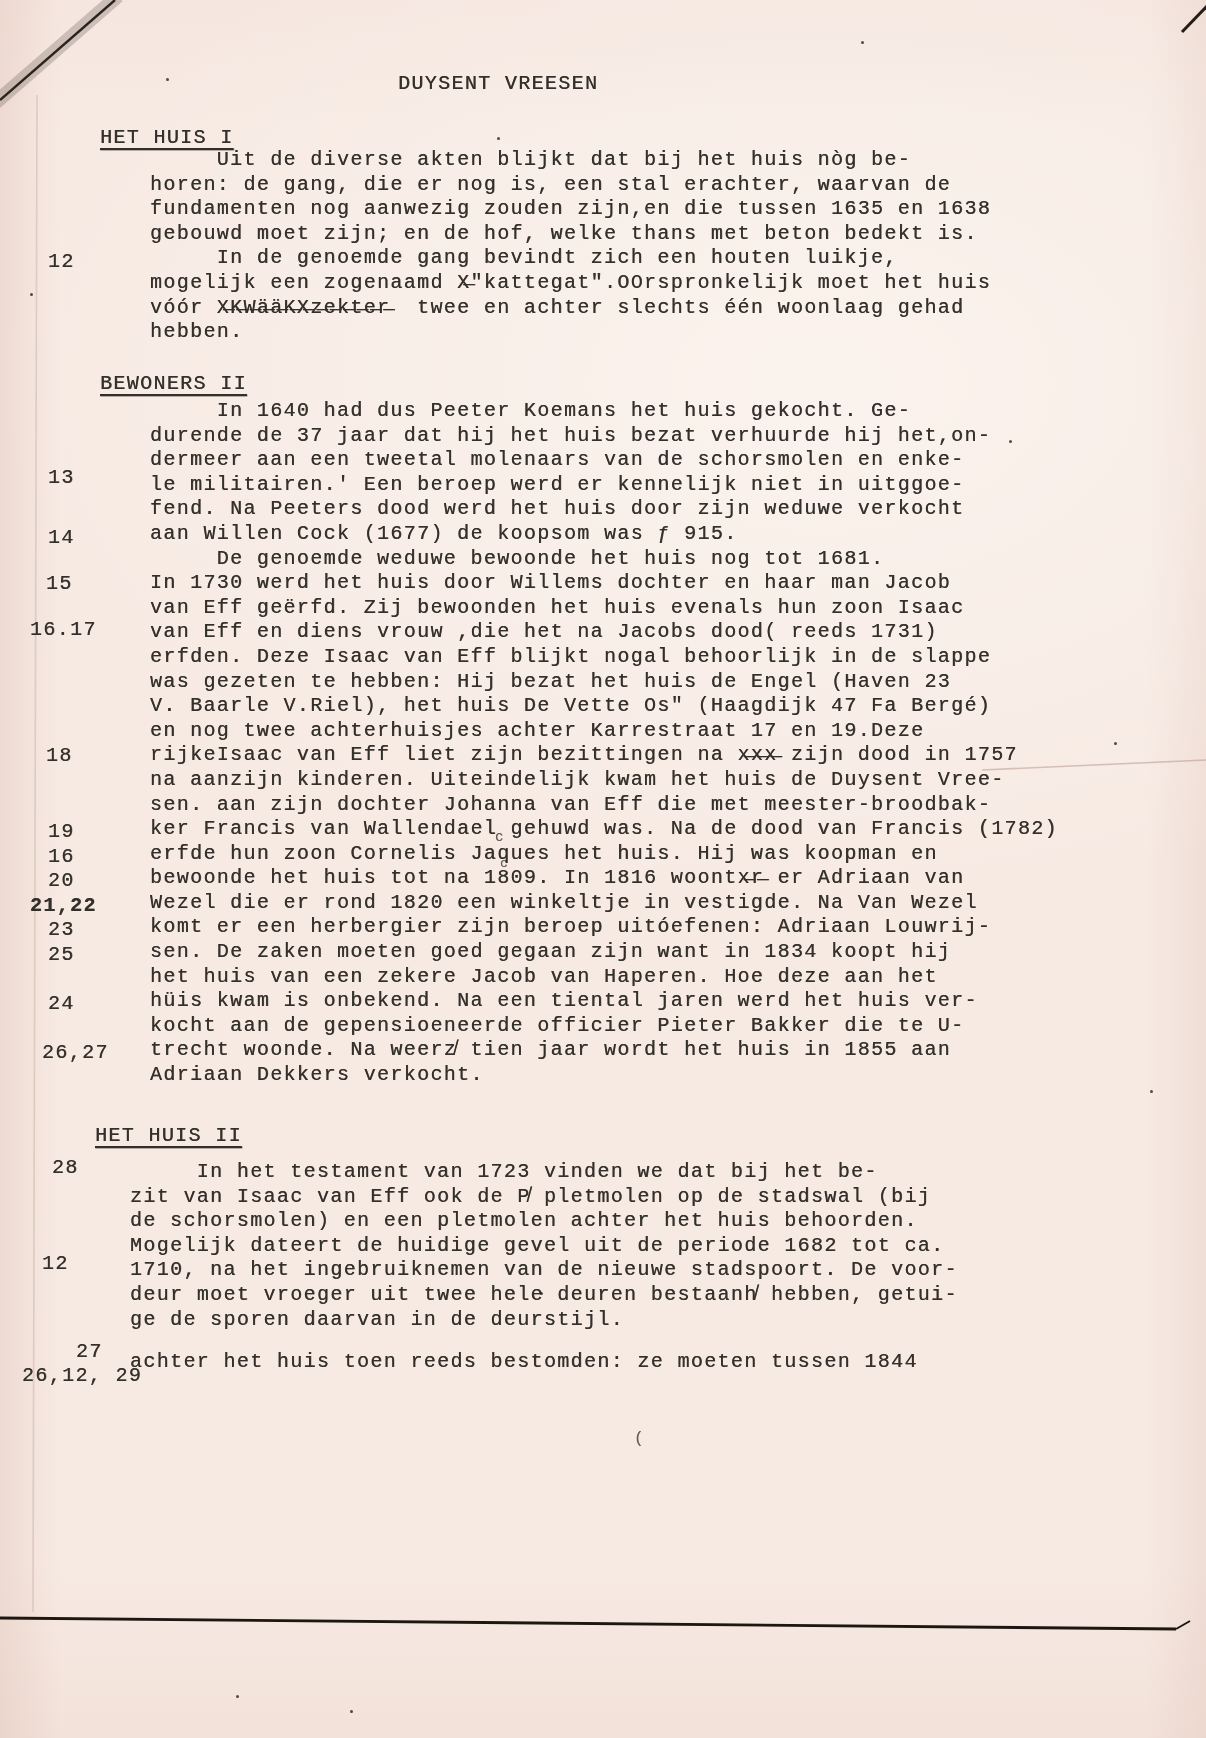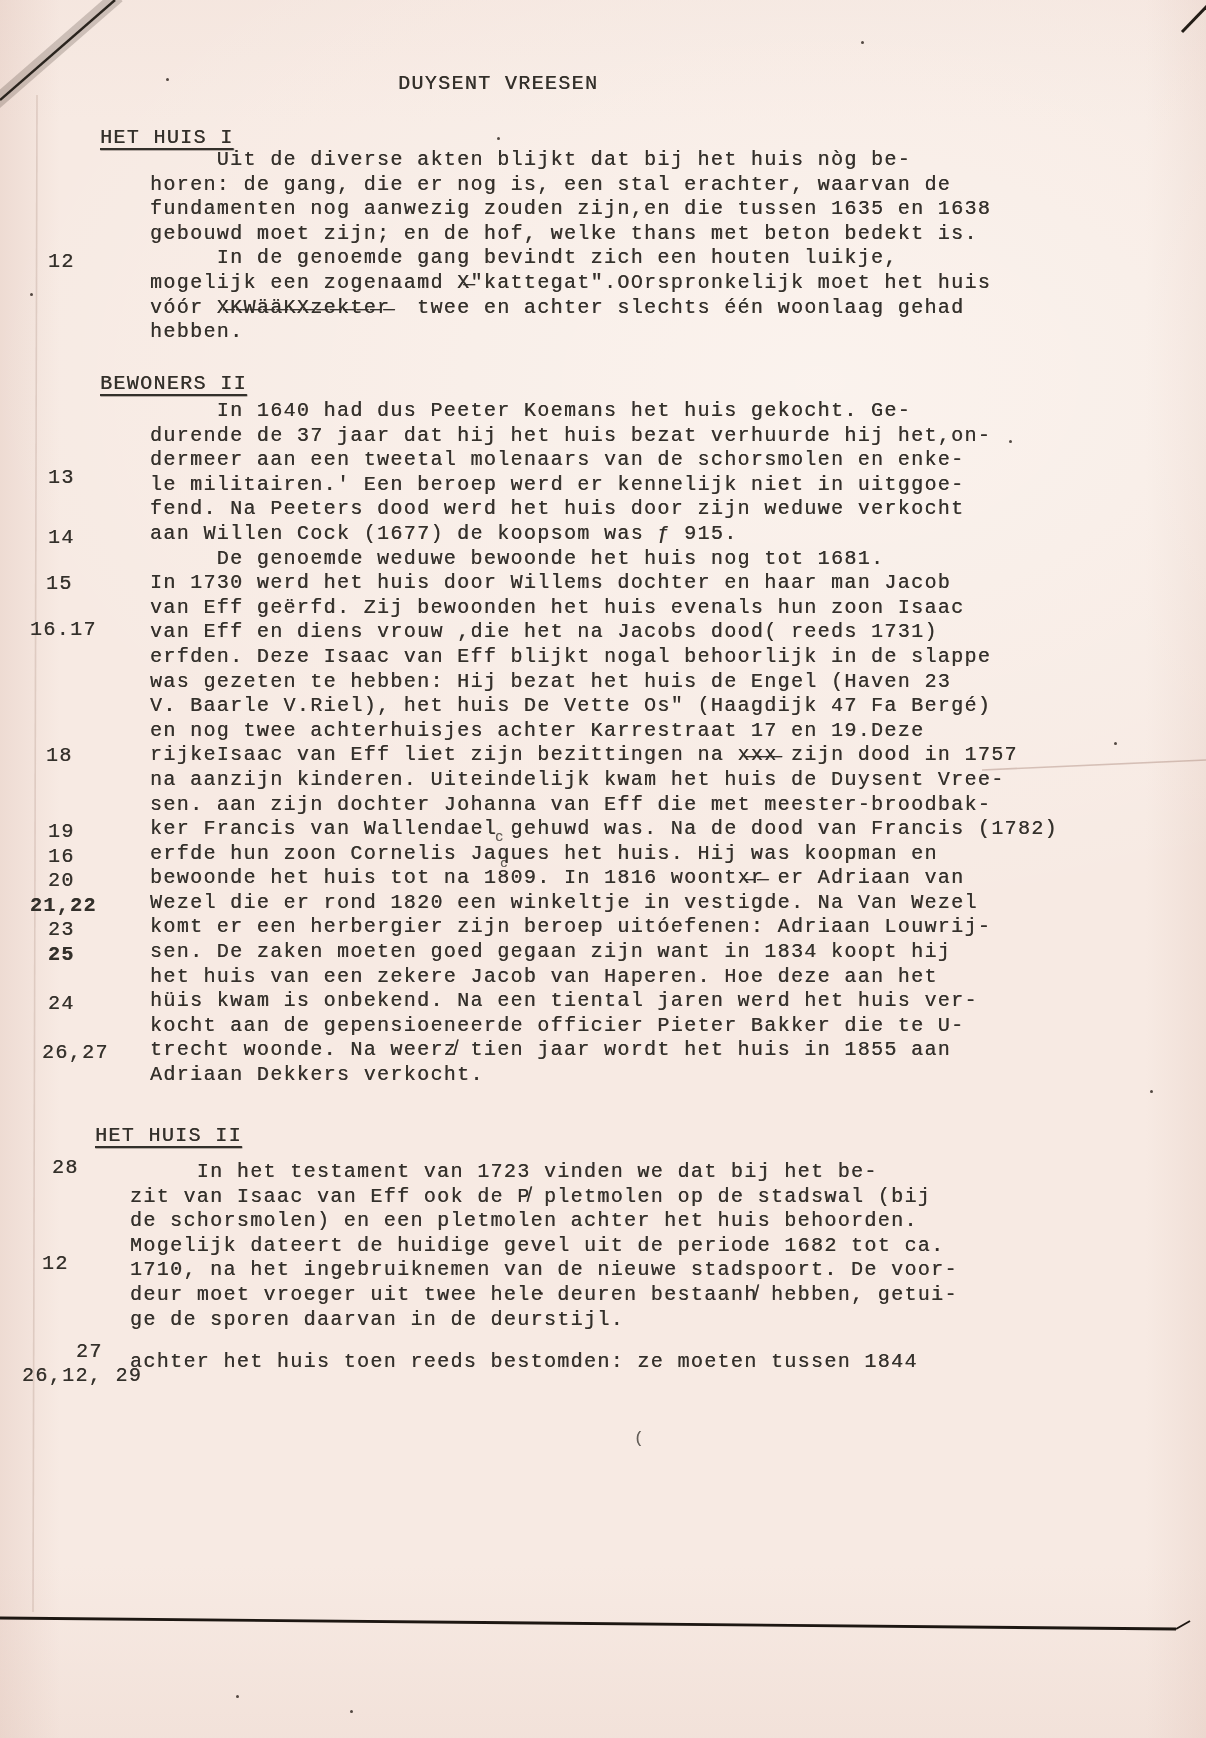--- a/index.html
+++ b/index.html
@@ -98,21 +98,21 @@
       <div class="mnote" style="left: 48px; top: 418px; margin-top: 48px;">13</div>
       <div class="mnote" style="left: 48px; top: 526px;">14</div>
       <div class="mnote" style="left: 46px; top: 572px;">15</div>
       <div class="mnote" style="left: 30px; top: 618px;">16.17</div>
       <div class="mnote" style="left: 46px; top: 744px;">18</div>
       <div class="mnote" style="left: 48px; top: 820px;">19</div>
       <div class="mnote" style="left: 48px; top: 845px;">16</div>
       <div class="mnote" style="left: 48px; top: 869px;">20</div>
       <div class="mnote" style="left: 30px; top: 894px; font-weight: bold;">21,22</div>
       <div class="mnote" style="left: 48px; top: 918px;">23</div>
-      <div class="mnote" style="left: 48px; top: 943px; font-weight: bold;">25</div>
+      <div class="mnote" style="left: 48px; top: 943px;">25</div>
       <div class="mnote" style="left: 48px; top: 992px;">24</div>
       <div class="mnote" style="left: 42px; top: 1041px;">26,27</div>
       <div class="mnote" style="left: 52px; top: 1156px;">28</div>
       <div class="mnote" style="left: 42px; top: 1252px;">12</div>
       <div class="mnote" style="left: 40px; top: 1340px; margin-left: 36px;">27</div>
       <div class="mnote" style="left: 22px; top: 1364px;">26,12, 29</div>
     </div>
 
   <div>
       <div class="stray" style="left: 495px; top: 829px; font-size: 14px;">c</div>

